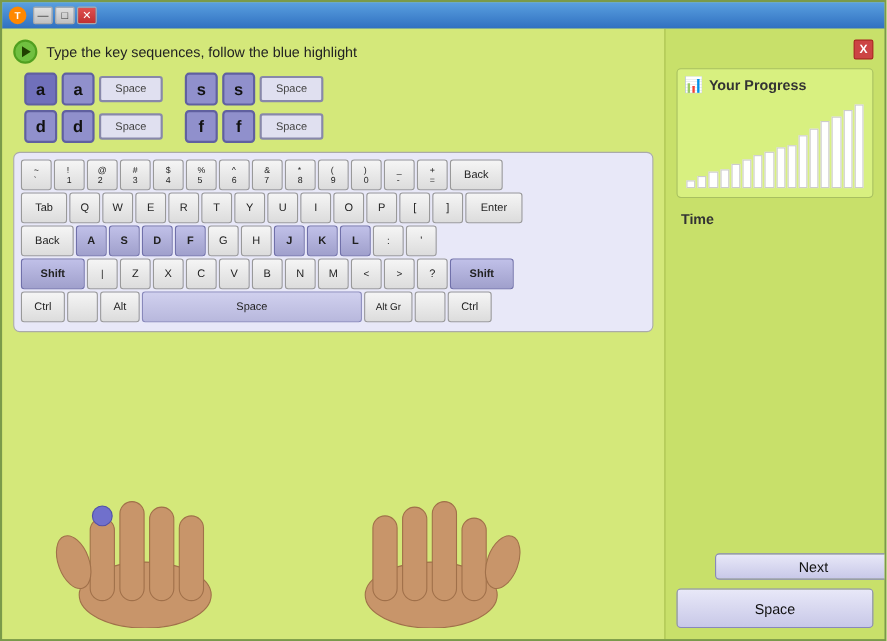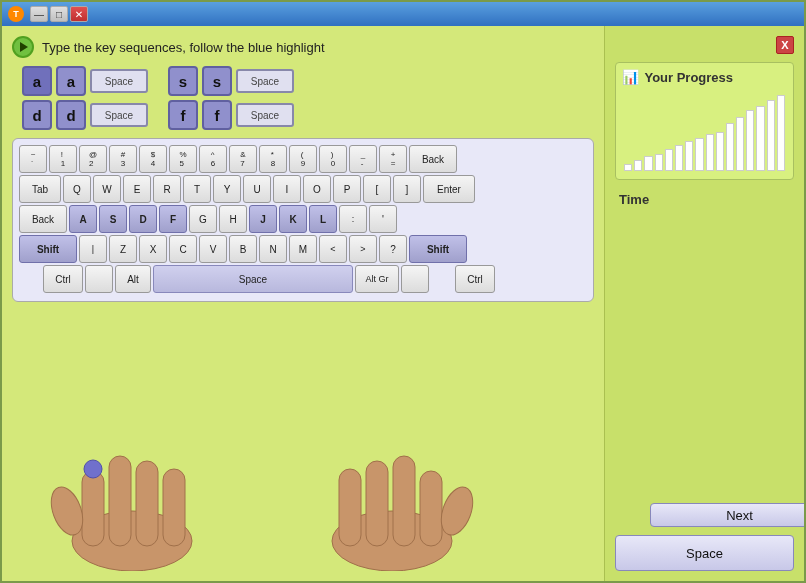--- a/index.html
+++ b/index.html
@@ -171,21 +171,21 @@
     .kb-key.highlight {
       background: linear-gradient(to bottom, #c0c0e8, #a0a0cc);
       border-color: #7070aa;
       font-weight: bold;
     }
     .kb-key.normal { width: 28px; }
     .kb-key.backspace { width: 48px; }
     .kb-key.enter { width: 52px; }
     .kb-key.shift { width: 58px; }
     .kb-key.shift-r { width: 58px; }
-    .kb-key.ctrl { width: 40px; margin-left: 24px; }
+    .kb-key.ctrl { width: 40px; }
     .kb-key.alt { width: 36px; }
     .kb-key.space-bar { width: 200px; background: linear-gradient(to bottom, #d0d0ee, #b8b8dd); border-color: #8888bb; }
     .kb-key.altgr { width: 44px; }
     .kb-key.caps { width: 48px; }
     .kb-key.tab { width: 42px; }
 
     .hands-area {
       flex: 1;
       position: relative;
       overflow: hidden;

